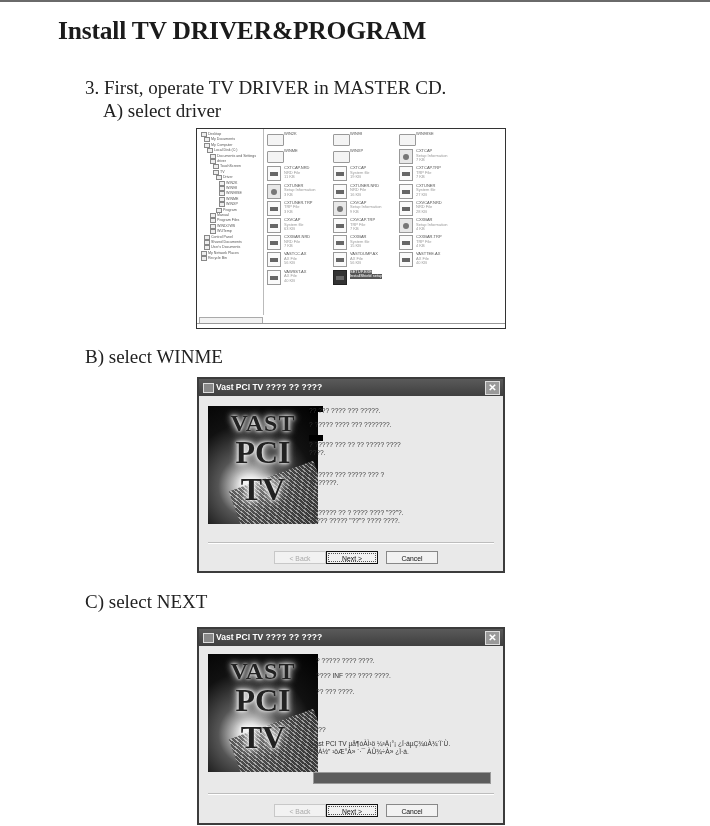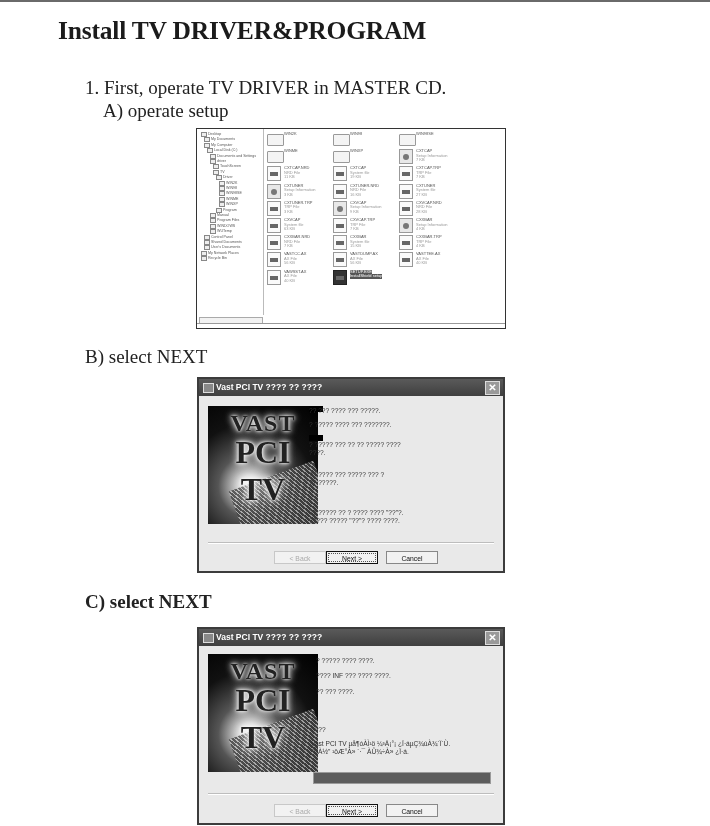--- a/index.html
+++ b/index.html
@@ -41,22 +41,22 @@
   .btn { position:absolute; height:13px; border:1px solid #888; background:#f2f2f2; font-size:6.8px; line-height:13px; text-align:center; color:#111; box-sizing:border-box; }
   .btn.disabled { color:#aaa; border-color:#c8c8c8; }
   .btn.default { border:1px solid #111; outline:1px dotted #555; outline-offset:-3px; }
   .progress { position:absolute; background:#5c5c5c; height:10px; border:1px solid #9a9a9a; }
 </style>
 </head>
 <body>
 
 <div class="topline"></div>
 <div class="title">Install TV DRIVER&amp;PROGRAM</div>
-<div class="step" style="left:85px;top:77px;">1. First, operate TV DRIVER in MASTER CD.</div>
-<div class="step" style="left:103px;top:100px;">A) operate setup</div>
+<div class="step" style="left:85px;top:77px;">3. First, operate TV DRIVER in MASTER CD.</div>
+<div class="step" style="left:103px;top:100px;">A) select driver</div>
 
 <div class="explorer">
   <div class="tree" id="tree">
       <div class="tree-item" style="left: 4px; top: 3px;"><span class="fi"></span><span>Desktop</span></div>
       <div class="tree-item" style="left: 7px; top: 8.4px;"><span class="fi"></span><span>My Documents</span></div>
       <div class="tree-item" style="left: 7px; top: 13.8px;"><span class="fi"></span><span>My Computer</span></div>
       <div class="tree-item" style="left: 10px; top: 19.2px;"><span class="fi"></span><span>Local Disk (C:)</span></div>
       <div class="tree-item" style="left: 13px; top: 24.6px;"><span class="fi"></span><span>Documents and Settings</span></div>
       <div class="tree-item" style="left: 13px; top: 30px;"><span class="fi"></span><span>driver</span></div>
       <div class="tree-item" style="left: 16px; top: 35.4px;"><span class="fi"></span><span>TouchScreen</span></div>
@@ -222,21 +222,21 @@
       </div>
       <div class="file sel" style="left: 66px; top: 139.6px;">
         <span class="ic sys"></span>
         <span class="nm">SETUP.EXE</span>
         <span class="nm" style="top: 5.5px; color: rgb(255, 255, 255);">InstallShield setup</span>
       </div>
     </div>
   <div class="bottomrule"></div>
 </div>
 
-<div class="step" style="left:85px;top:346px;">B) select NEXT</div>
+<div class="step" style="left:85px;top:346px;">B) select WINME</div>
 
 <div class="dialog" style="top:377px;height:196px;">
   <div class="titlebar">
     <span class="appicon"></span>
     <span class="ttl">Vast PCI TV ???? ?? ????</span>
     <span class="closebtn">✕</span>
   </div>
   <div class="banner" style="top:27px;height:118px;">
     <div class="rays"></div>
     <div class="b1">VAST</div>
@@ -251,21 +251,21 @@
   <div class="msg" style="left:110px;top:92px;">? ????? ??? ????? ??? ?</div>
   <div class="msg" style="left:110px;top:100px;">?? ?????.</div>
   <div class="msg" style="left:110px;top:130px;">?? ????? ?? ? ???? ???? "??"?.</div>
   <div class="msg" style="left:110px;top:138px;">????? ????? "??"? ???? ????.</div>
   <div class="sep" style="top:163px;"></div>
   <div class="btn disabled" style="left:75px;top:172px;width:52px;">&lt; Back</div>
   <div class="btn default" style="left:127px;top:172px;width:52px;">Next &gt;</div>
   <div class="btn" style="left:187px;top:172px;width:52px;">Cancel</div>
 </div>
 
-<div class="step" style="left:85px;top:591px;font-weight:bold;">C) select NEXT</div>
+<div class="step" style="left:85px;top:591px;">C) select NEXT</div>
 
 <div class="dialog" style="top:627px;height:198px;">
   <div class="titlebar">
     <span class="appicon"></span>
     <span class="ttl">Vast PCI TV ???? ?? ????</span>
     <span class="closebtn">✕</span>
   </div>
   <div class="banner" style="top:25px;height:118px;">
     <div class="rays"></div>
     <div class="b1">VAST</div>

